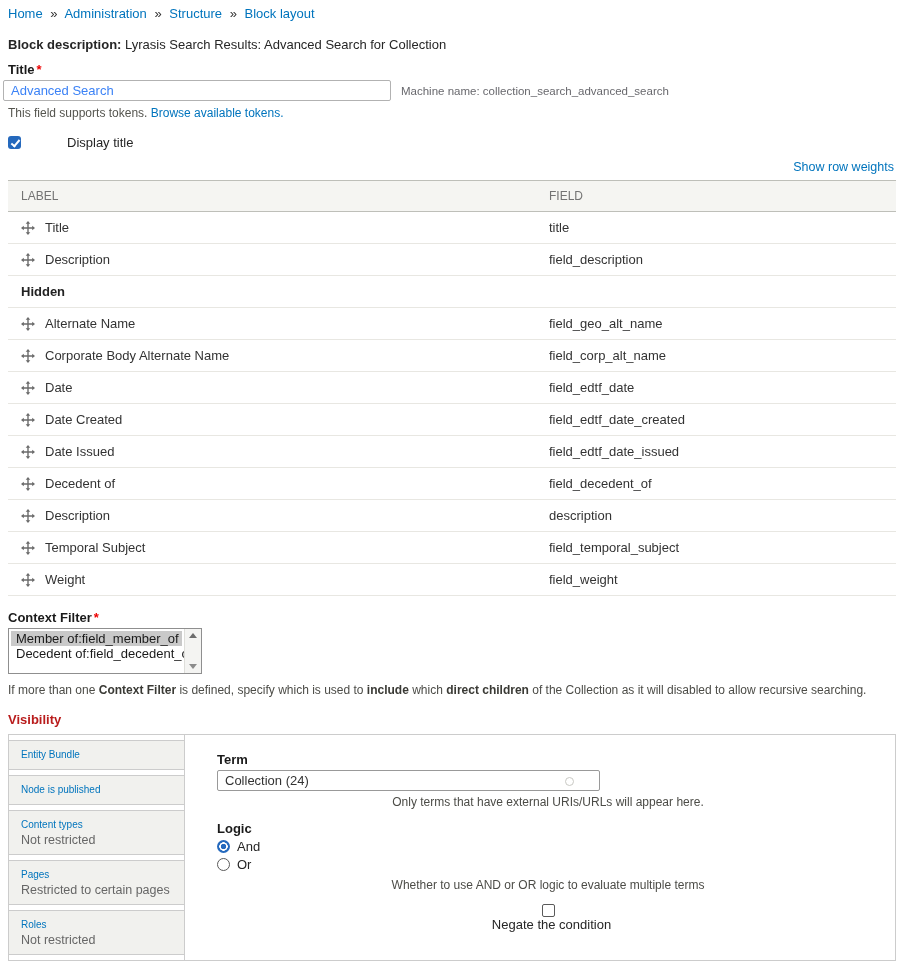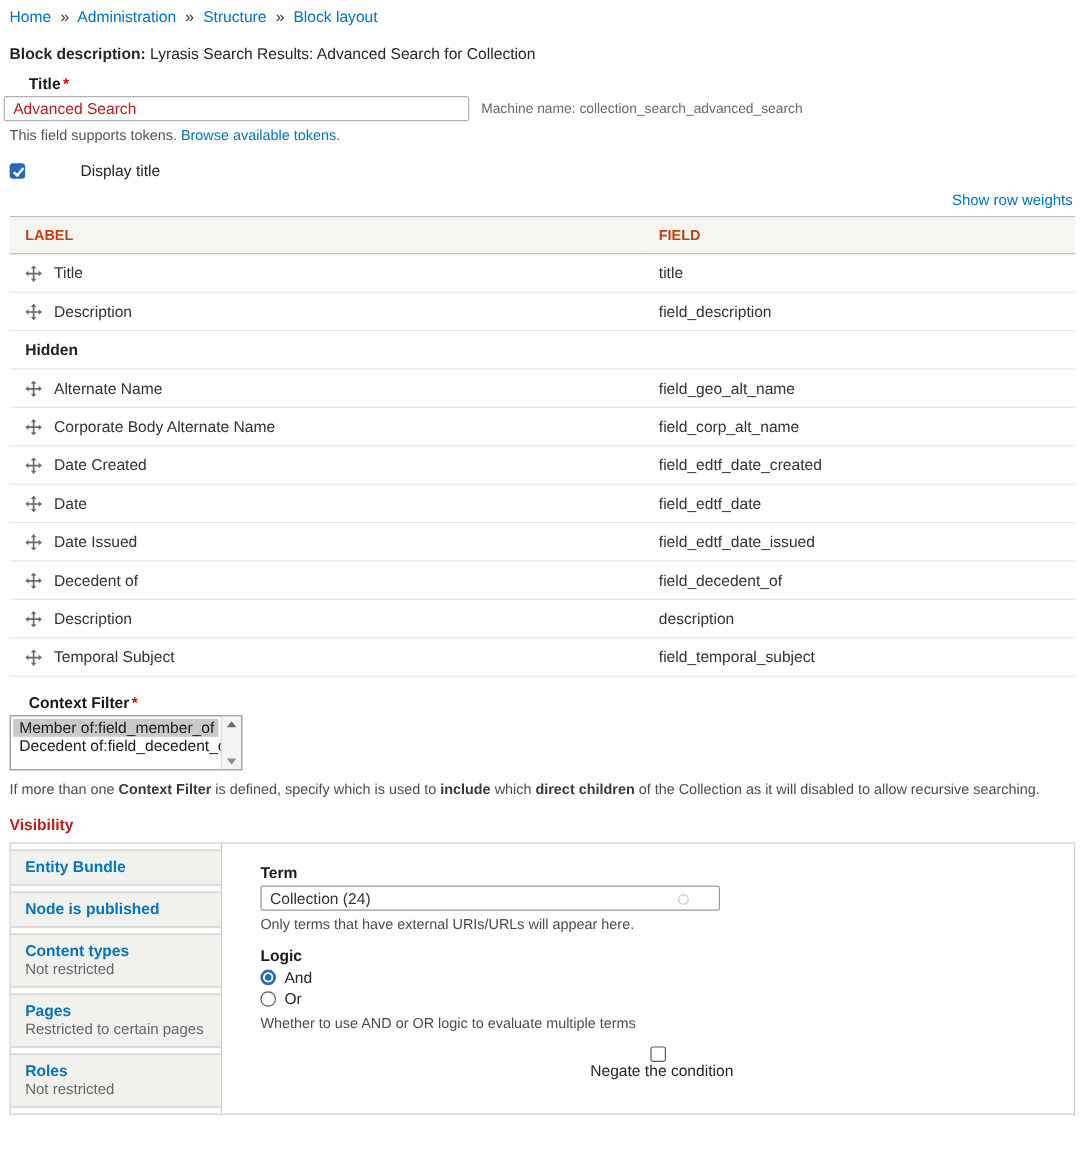--- a/index.html
+++ b/index.html
@@ -13,26 +13,26 @@
   a { color:#0074bd; text-decoration:none; cursor:pointer; }
 
   
   .breadcrumb { padding:2px 0 8px 0; font-size:13px; color:#333; }
   .breadcrumb .sep { margin:0 4px; color:#333; }
 
   
   .block-desc { margin:8px 0 10px 0; }
   .block-desc b { font-weight:bold; }
 
-  .field-label { font-weight:bold; color:#1a1a1a; margin:6px 0 3px 16px; }
+  .field-label { font-weight:bold; color:#1a1a1a; margin:6px 0 3px 0; }
   .req { color:#e00; font-weight:bold; margin-left:2px; }
 
   .title-row { display:flex; align-items:center; }
   input.text {
-    font-family:"Liberation Sans", sans-serif; font-size:13px; color:#b91c1c;
+    font-family:"Liberation Sans", sans-serif; font-size:13px; color:#3b82f6;
     border:1px solid #b2b2b2; border-radius:2px; padding:3px 7px; height:21px;
     background:#fff; outline:none;
   }
   #title-input { width:388px; margin-left:-5px; }
   .machine-name { font-size:11.5px; color:#68686d; margin-left:10px; white-space:nowrap; }
   .description { font-size:12px; color:#55554f; margin:5px 0 0 0; }
 
   .display-title { display:flex; align-items:center; margin:15px 0 10px 0;gap:39px; }
   .cb { width:13px; height:13px; display:inline-block; position:relative; flex-shrink:0; }
   .cb.checked { background:#2569bd; border-radius:3px; }
@@ -40,23 +40,23 @@
     content:""; position:absolute; left:4.5px; top:1.5px; width:3px; height:7px;
     border:solid #fff; border-width:0 2px 2px 0; transform:rotate(40deg);
   }
   .cb.unchecked { background:#fff; border:1px solid #5a5a5a; border-radius:2px; }
   .cb-label { margin-left:7px; }
 
   
   .show-weights { text-align:right; font-size:12.5px; margin:10px 2px 6px 0; }
   table.fields { border-collapse:collapse; width:888px; }
   table.fields th {
-    background:#f5f5f2; text-align:left; font-size:12px; color:#c2410c;
+    background:#f5f5f2; text-align:left; font-size:12px; color:#737373;
     border-top:1px solid #bebfb9; border-bottom:1px solid #bebfb9;
-    padding:8px 13px; font-weight:bold;
+    padding:8px 13px; font-weight:normal;
   }
   table.fields th.col-label { width:528px; }
   table.fields td {
     padding:8px 13px; font-size:13px; color:#333;
     border-bottom:1px solid #e8e7e2; background:#fff;
   }
   tr.field-row td { height:32px; }
   .cell-label { display:flex; align-items:center; }
   .drag { width:14px; height:14px; margin-right:10px; flex-shrink:0; cursor:move; }
   tr.section-row td { font-weight:bold; color:#222; }
@@ -83,30 +83,30 @@
   .cf-help b { color:#3a3a35; }
 
   
   .vis-heading { font-weight:bold; margin:14px 0 7px 0; color:#b91c1c; }
   .vtabs { display:flex; border:1px solid #ccc; width:888px; background:#fff; }
   .vtabs-menu { width:176px; border-right:1px solid #ccc; padding-top:5px; flex-shrink:0; }
   .vtab {
     background:#f1f1ee; border-top:1px solid #ccc; border-bottom:1px solid #ccc;
     padding:6px 10px 7px 12px; margin-bottom:5px; cursor:pointer;
   }
-  .vtab-label { color:#0074bd; font-weight:bold; font-size:13px; line-height:15px; }
+  .vtab-label { color:#0074bd; font-weight:normal; font-size:10px; line-height:15px; }
   .vtab-summary { color:#666; font-size:12.5px; line-height:14px; margin-top:1px; }
 
   .vtab-pane { flex:1; padding:17px 16px 14px 32px; }
   .pane-label { font-weight:bold; margin-bottom:3px; color:#1a1a1a; }
   .term-input-wrap { position:relative; width:363px; }
   #term-input { width:383px; color:#333; border:1px solid #999; }
   .throbber { position:absolute; right:6px; top:7px; width:9px; height:9px;
     border:1px solid #c9c9c4; border-radius:50%; }
-  .pane-help { font-size:12px; color:#4c4c47; margin:4px 0 12px 0; }
+  .pane-help { font-size:12px; color:#4c4c47; margin:4px 0 12px 0;text-align:center; }
   .radio-row, .check-row { display:flex; align-items:center; margin:3px 0; }
   .radio { width:13px; height:13px; border-radius:50%; flex-shrink:0; }
   .radio.on { background:radial-gradient(circle, #2569bd 0 2.5px, #fff 3px 4px, #2569bd 4.5px); }
   .radio.off { border:1px solid #5a5a5a; background:#fff; }
   .radio-label { margin-left:7px; }
   .negate-row { margin-top:12px;flex-direction:column; }
 </style>
 </head>
 <body>
 
@@ -210,42 +210,42 @@
             </span>
           </td>
         <td>field_corp_alt_name</td>
       </tr>
       <tr class="field-row">
         <td>
             <span class="cell-label">
               <svg class="drag">
                 <use href="#drag-icon"></use>
               </svg>
+              <span>Date</span>
+            </span>
+          </td>
+        <td>field_edtf_date</td>
+      </tr>
+      <tr class="field-row">
+        <td>
+            <span class="cell-label">
+              <svg class="drag">
+                <use href="#drag-icon"></use>
+              </svg>
               <span>Date Created</span>
             </span>
           </td>
         <td>field_edtf_date_created</td>
       </tr>
       <tr class="field-row">
         <td>
             <span class="cell-label">
               <svg class="drag">
                 <use href="#drag-icon"></use>
               </svg>
-              <span>Date</span>
-            </span>
-          </td>
-        <td>field_edtf_date</td>
-      </tr>
-      <tr class="field-row">
-        <td>
-            <span class="cell-label">
-              <svg class="drag">
-                <use href="#drag-icon"></use>
-              </svg>
               <span>Date Issued</span>
             </span>
           </td>
         <td>field_edtf_date_issued</td>
       </tr>
       <tr class="field-row">
         <td>
             <span class="cell-label">
               <svg class="drag">
                 <use href="#drag-icon"></use>
@@ -269,20 +269,31 @@
       <tr class="field-row">
         <td>
             <span class="cell-label">
               <svg class="drag">
                 <use href="#drag-icon"></use>
               </svg>
               <span>Temporal Subject</span>
             </span>
           </td>
         <td>field_temporal_subject</td>
+      </tr>
+      <tr class="field-row">
+        <td>
+            <span class="cell-label">
+              <svg class="drag">
+                <use href="#drag-icon"></use>
+              </svg>
+              <span>Weight</span>
+            </span>
+          </td>
+        <td>field_weight</td>
       </tr>
     </tbody>
   </table>
 
   <div class="field-label cf-label">
     <span>Context Filter</span><span class="req">*</span>
   </div>
   <div class="listbox">
     <div class="opts">
       <div class="opt selected">Member of:field_member_of</div>

